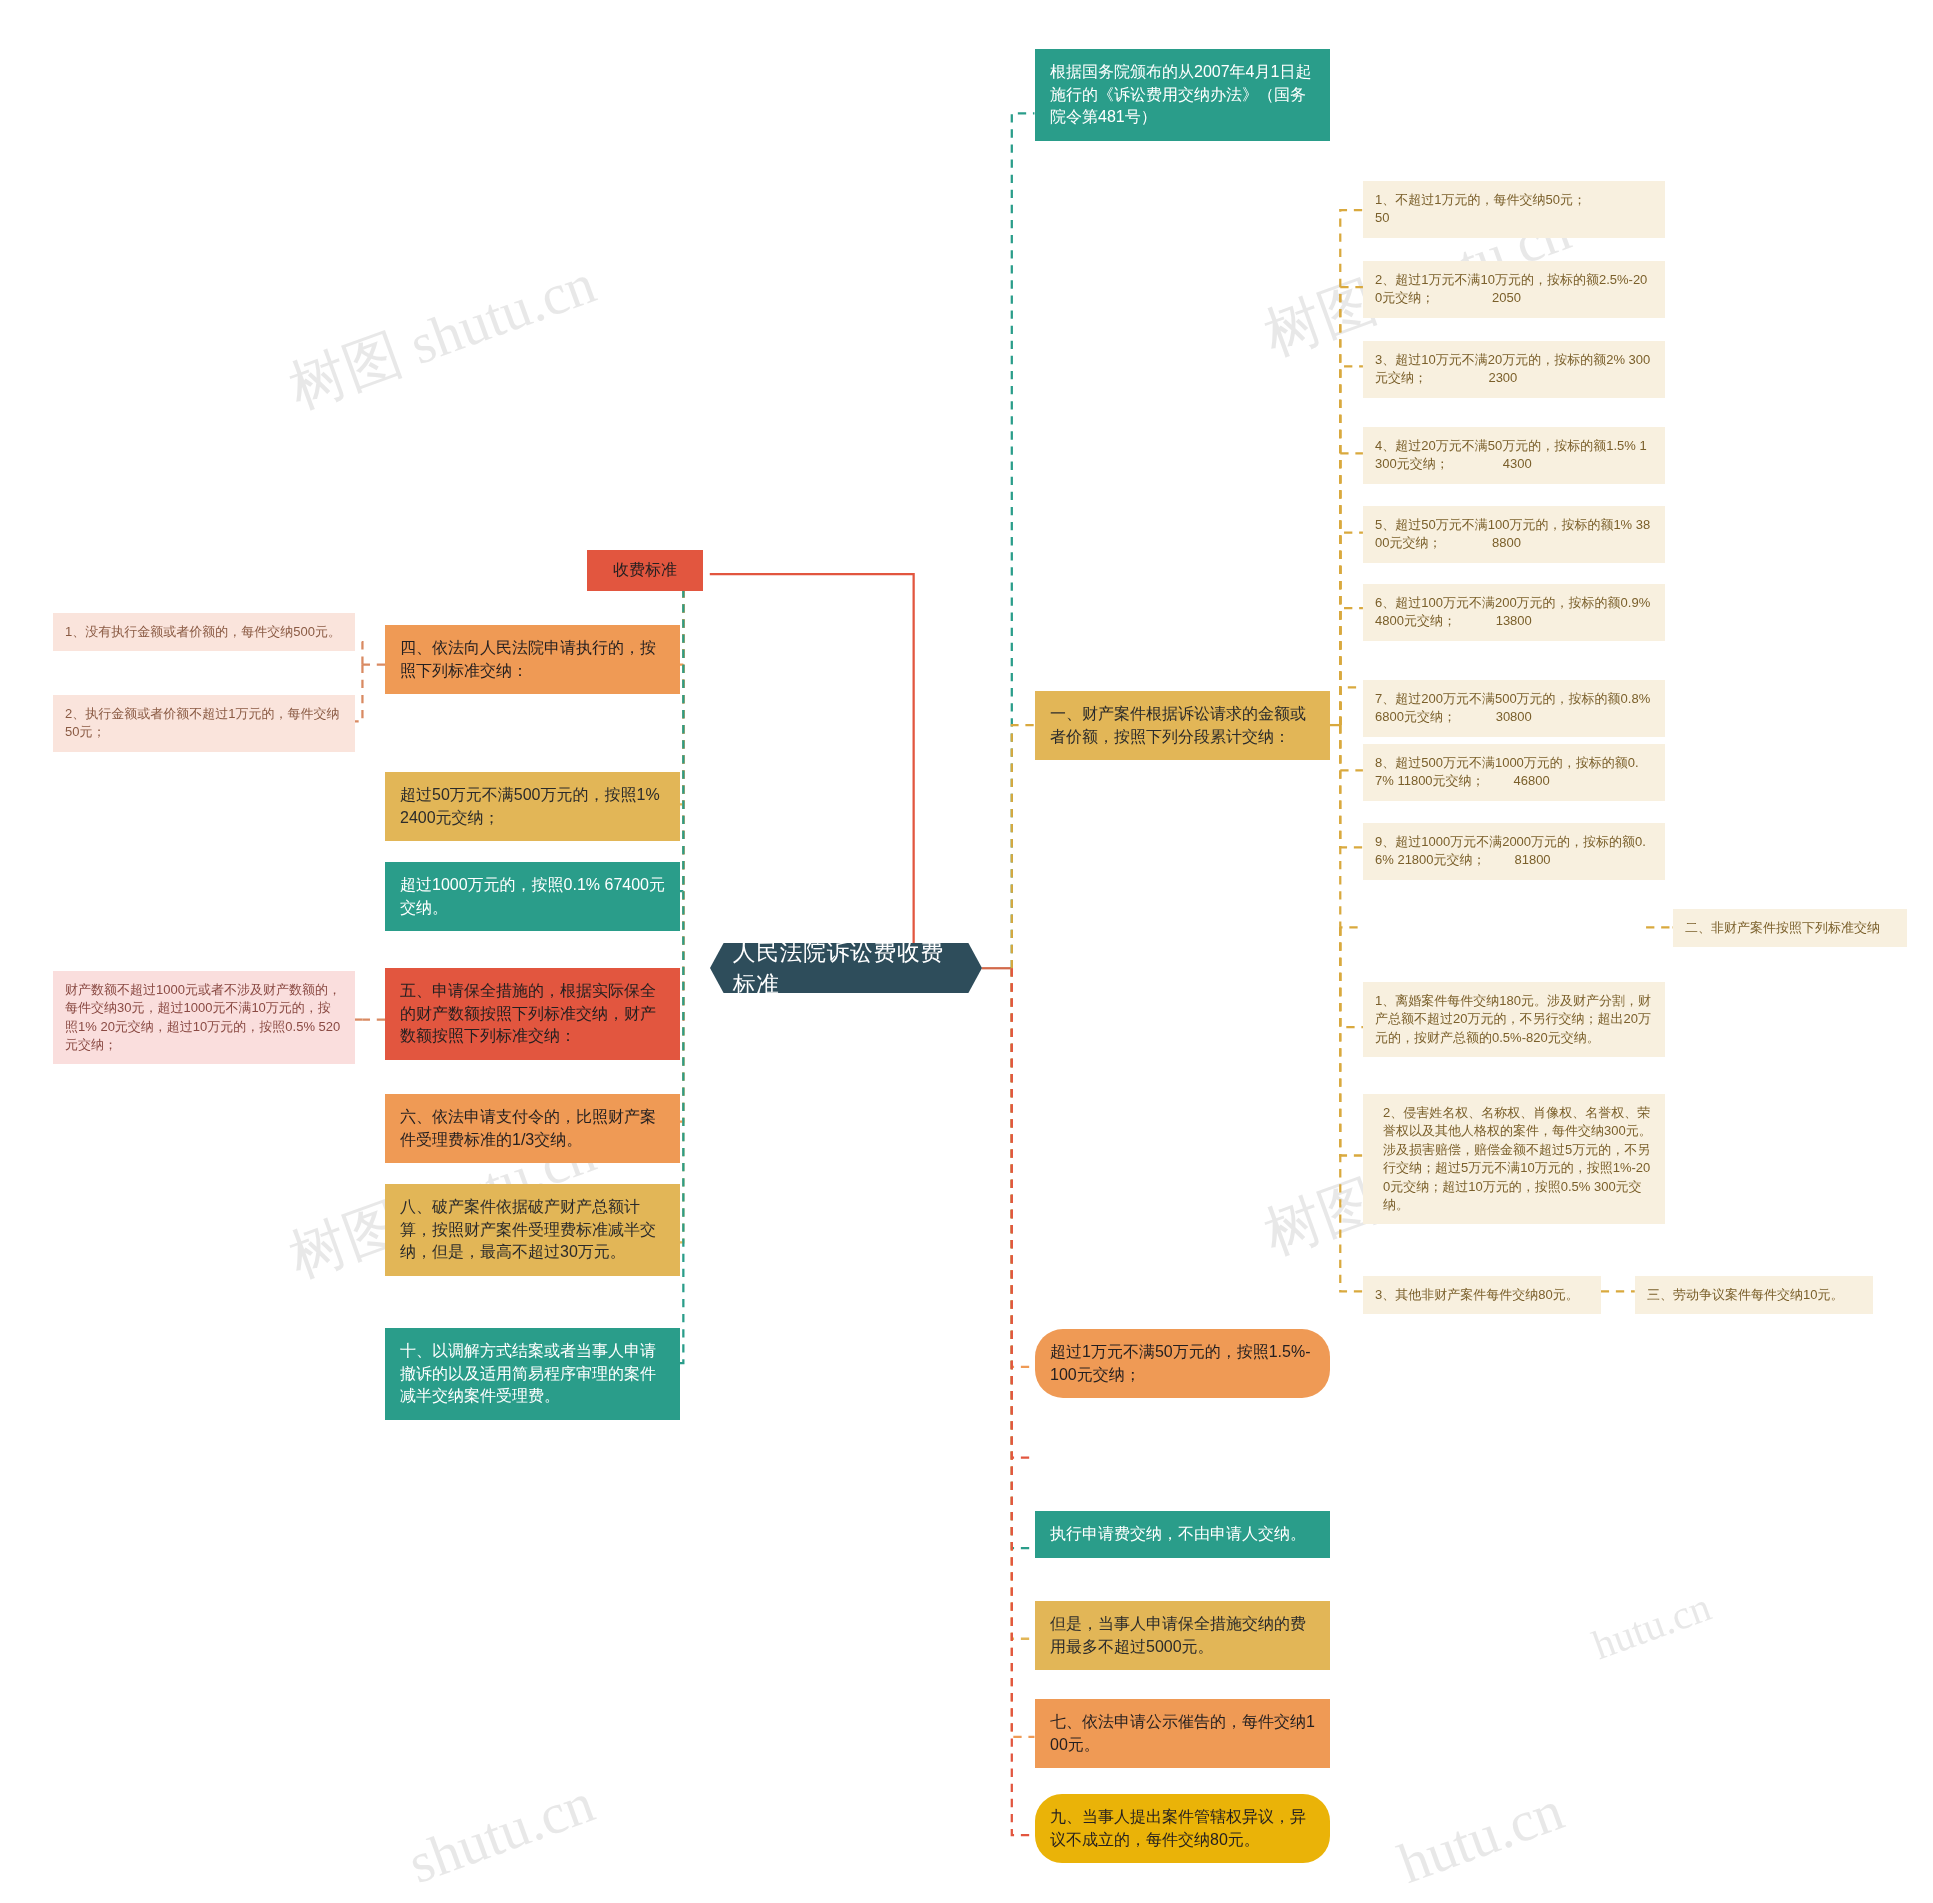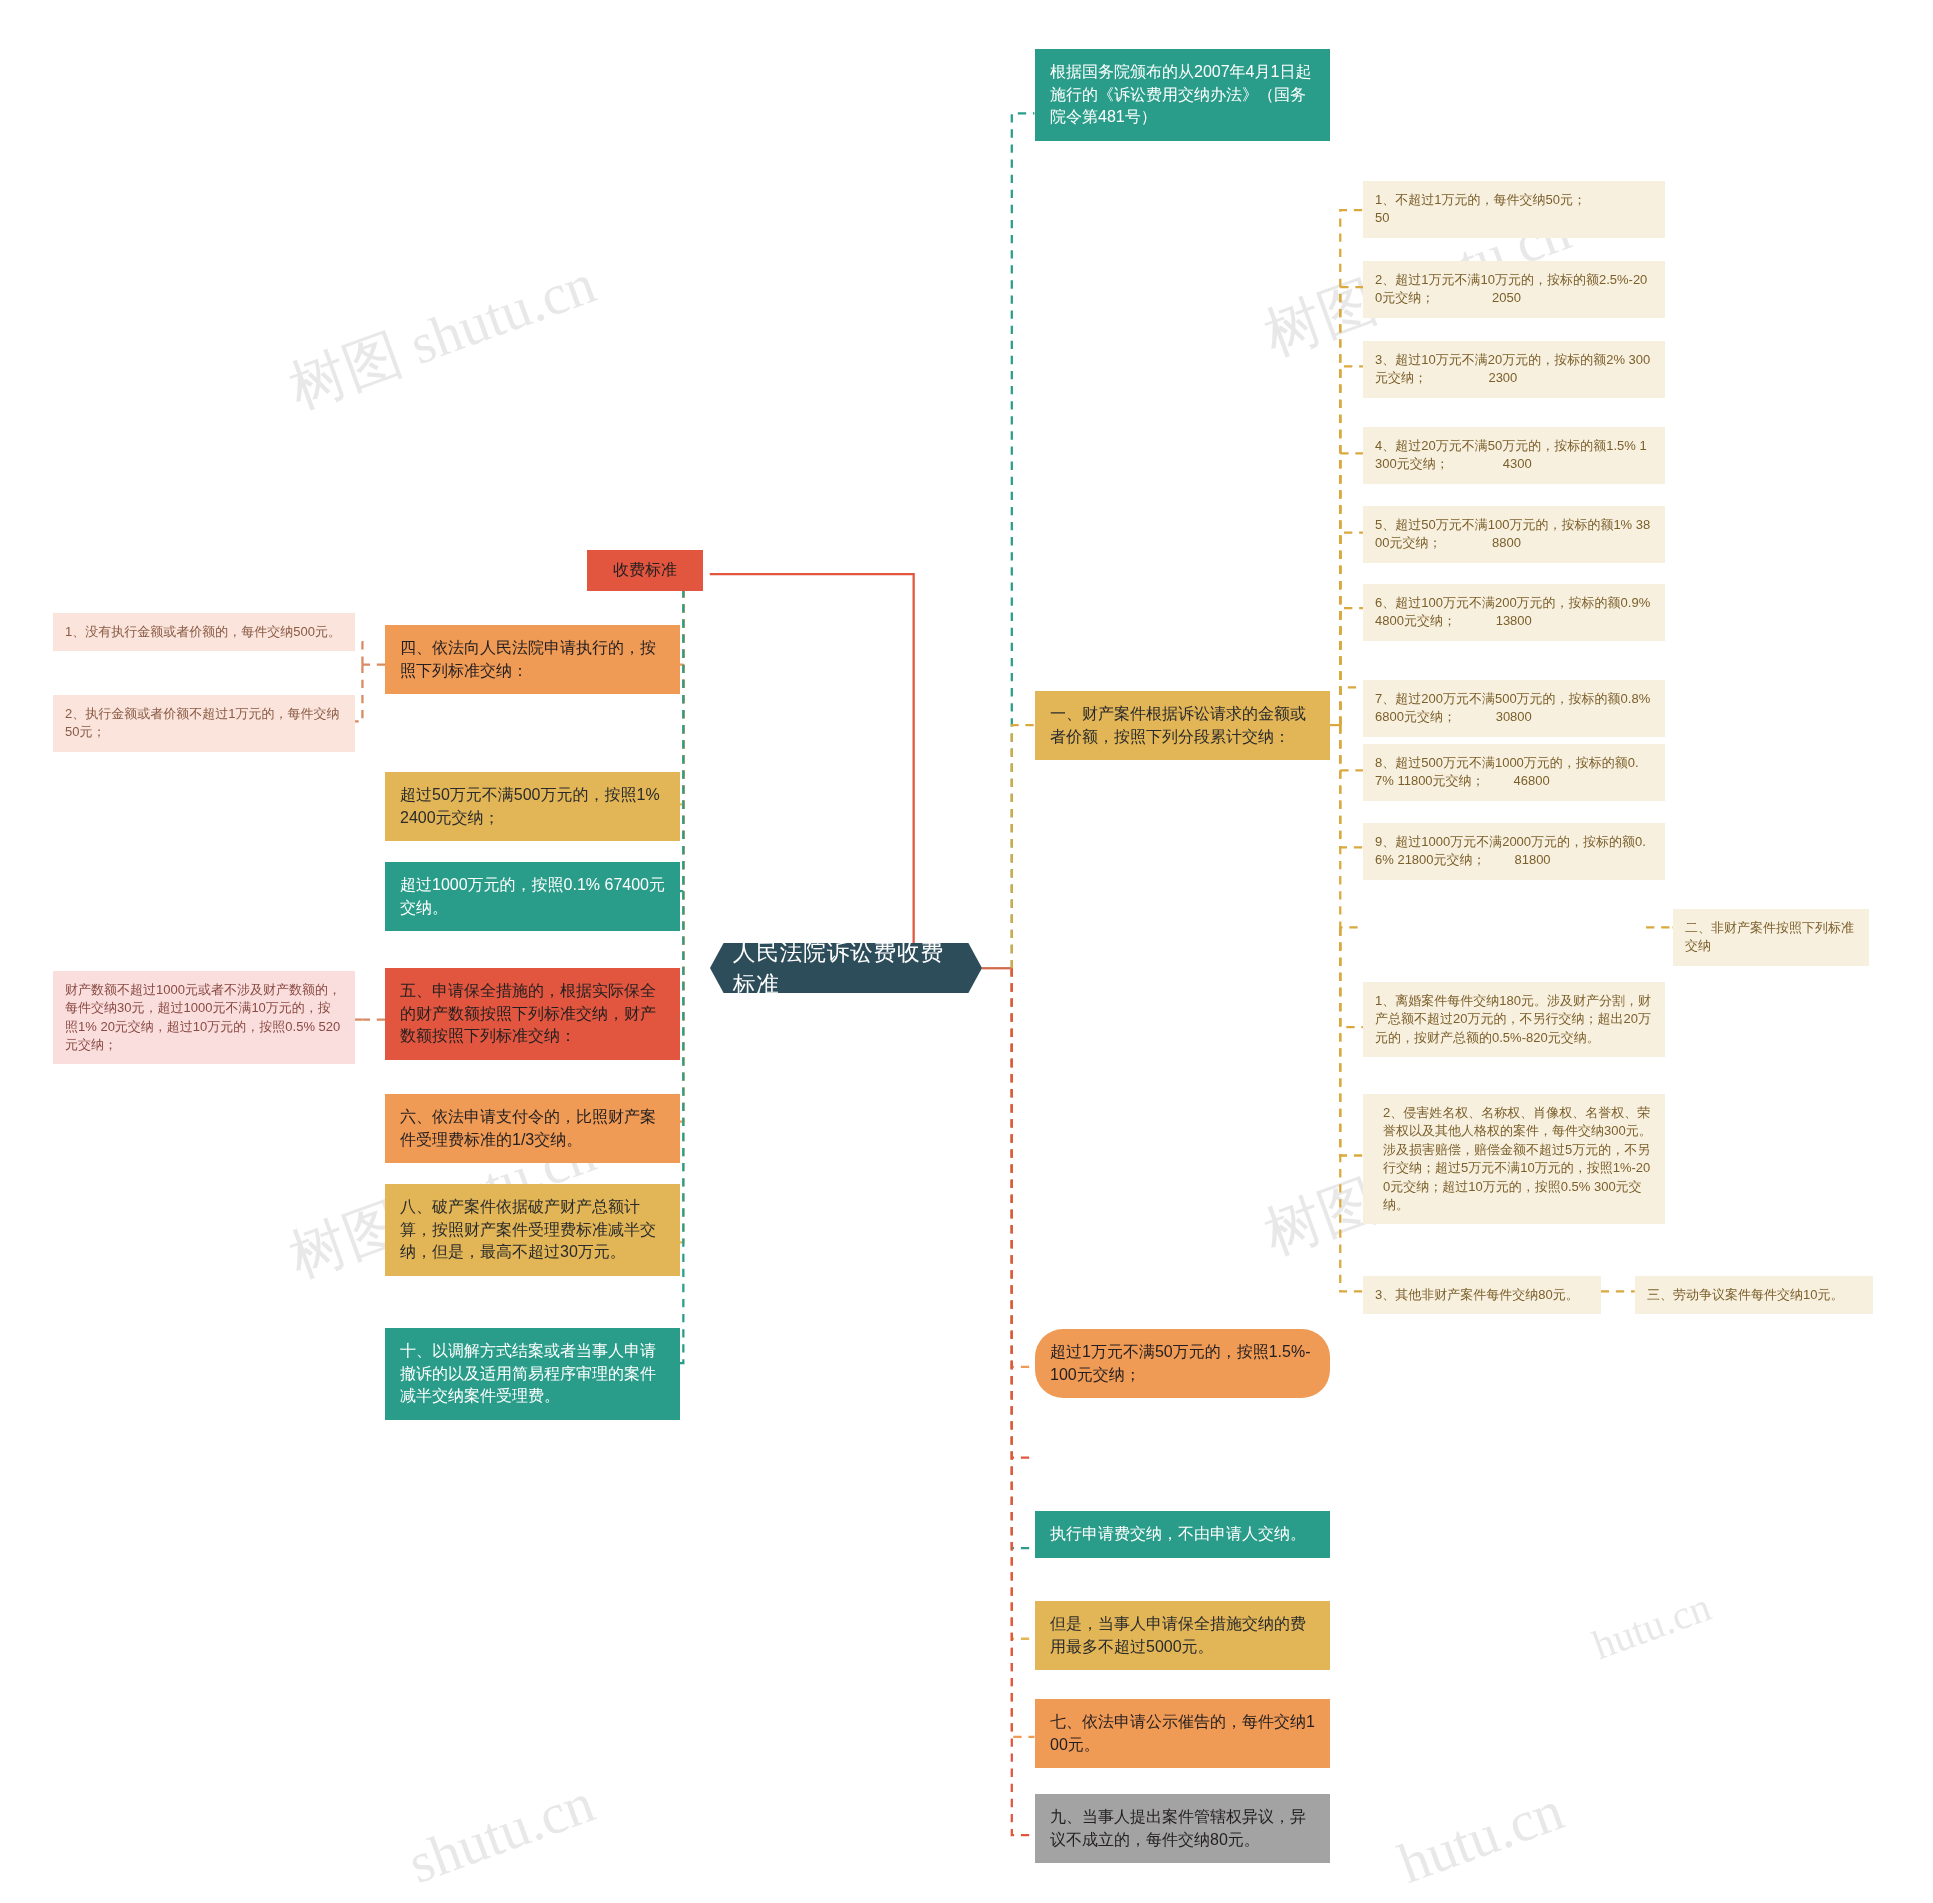--- a/index.html
+++ b/index.html
@@ -46,21 +46,21 @@
   }
   .lvl2{
     font-size:13px;
     padding:9.8px 11.3px 9.8px 12px;
     color:#6b5326;
   }
   .teal{background:#2a9d8a;color:#ffffff;}
   .amber{background:#e2b657;color:#2b2b2b;}
   .orange{background:#ef9a55;color:#231f20;}
   .red{background:#e2563f;color:#231f20;}
-  .deepred{background:#a3a3a3;color:#231f20;}
+  .deepred{background:#eab308;color:#231f20;border-radius:27px;}
   .cream{background:#f8f0df;color:#7a5f2a;}
   .blush{background:#fae4dc;color:#8a5a43;}
   .pinkish{background:#fadedd;color:#8a4a43;}
 </style>
 </head>
 <body>
 
 <div id="canvas">
 
   <div class="wm" style="left:279px;top:355px;font-size:57px;">树图 shutu.cn</div>
@@ -131,21 +131,21 @@
   <div class="node cream lvl2" style="left:1363px;top:181px;width:302px;">1、不超过1万元的，每件交纳50元；                  50</div>
   <div class="node cream lvl2" style="left:1363px;top:261px;width:302px;">2、超过1万元不满10万元的，按标的额2.5%-200元交纳；                2050</div>
   <div class="node cream lvl2" style="left:1363px;top:341px;width:302px;">3、超过10万元不满20万元的，按标的额2% 300元交纳；                 2300</div>
   <div class="node cream lvl2" style="left:1363px;top:427px;width:302px;">4、超过20万元不满50万元的，按标的额1.5% 1300元交纳；               4300</div>
   <div class="node cream lvl2" style="left:1363px;top:506px;width:302px;">5、超过50万元不满100万元的，按标的额1% 3800元交纳；              8800</div>
   <div class="node cream lvl2" style="left:1363px;top:584px;width:302px;">6、超过100万元不满200万元的，按标的额0.9% 4800元交纳；           13800</div>
   <div class="node cream lvl2" style="left:1363px;top:662px;width:302px;margin-top:18px;">7、超过200万元不满500万元的，按标的额0.8% 6800元交纳；           30800</div>
   <div class="node cream lvl2" style="left:1363px;top:744px;width:302px;">8、超过500万元不满1000万元的，按标的额0.7% 11800元交纳；        46800</div>
   <div class="node cream lvl2" style="left:1363px;top:823px;width:302px;">9、超过1000万元不满2000万元的，按标的额0.6% 21800元交纳；        81800</div>
 
-  <div class="node cream lvl2" style="left:1673px;top:909px;width:196px;">二、非财产案件按照下列标准交纳</div>
+  <div class="node cream lvl2" style="left:1673px;top:909px;width:234px;">二、非财产案件按照下列标准交纳</div>
 
   <div class="node cream lvl2" style="left:1363px;top:982px;width:302px;">1、离婚案件每件交纳180元。涉及财产分割，财产总额不超过20万元的，不另行交纳；超出20万元的，按财产总额的0.5%-820元交纳。</div>
   <div class="node cream lvl2" style="left:1363px;top:1094px;width:302px;padding-left:20px;">2、侵害姓名权、名称权、肖像权、名誉权、荣誉权以及其他人格权的案件，每件交纳300元。涉及损害赔偿，赔偿金额不超过5万元的，不另行交纳；超过5万元不满10万元的，按照1%-200元交纳；超过10万元的，按照0.5% 300元交纳。</div>
   <div class="node cream lvl2" style="left:1363px;top:1276px;width:238px;">3、其他非财产案件每件交纳80元。</div>
 
   <div class="node cream lvl2" style="left:1635px;top:1276px;width:238px;">三、劳动争议案件每件交纳10元。</div>
 
   <div class="node orange lvl1" style="left:1035px;top:1329px;width:295px;border-radius:28px;">超过1万元不满50万元的，按照1.5%-100元交纳；</div>
   <div class="node teal lvl1" style="left:1035px;top:1511px;width:295px;">执行申请费交纳，不由申请人交纳。</div>
   <div class="node amber lvl1" style="left:1035px;top:1601px;width:295px;">但是，当事人申请保全措施交纳的费用最多不超过5000元。</div>

